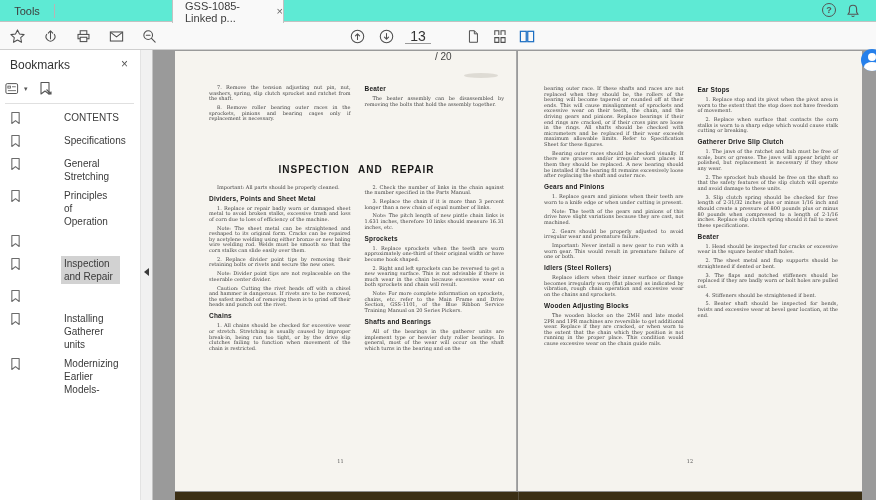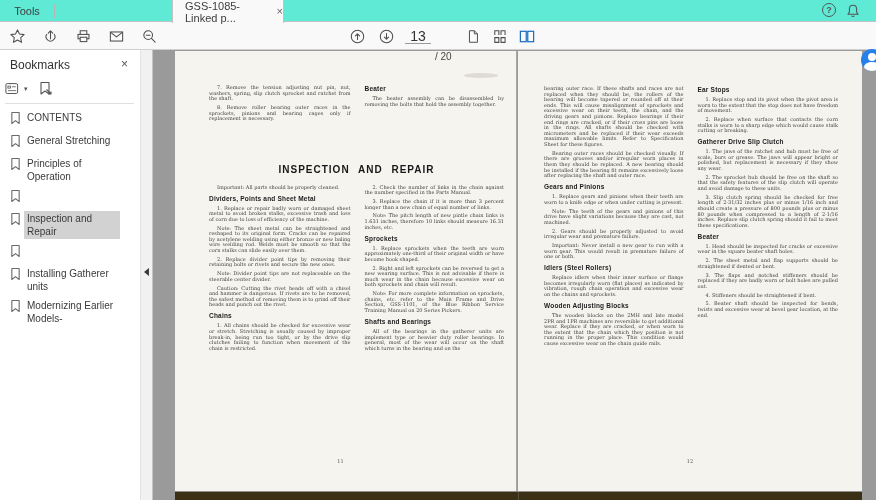--- a/index.html
+++ b/index.html
@@ -31,21 +31,21 @@
   .avatar .body { position:absolute; left:3px; top:13px; width:16px; height:10px; border-radius:50% 50% 0 0; background:#fff; }
 
   
   .sidebar { position:absolute; left:0; top:50px; width:140px; height:450px; background:#ffffff; z-index:3; }
   .sb-head { position:absolute; left:10px; top:8px; font-size:12px; color:#333; }
   .sb-close { position:absolute; right:12px; top:7px; font-size:12px; color:#555; cursor:pointer; }
   .sb-tools { position:absolute; left:5px; top:31px; display:flex; align-items:center; }
   .sb-tool { margin-right:10px; cursor:pointer; display:flex; align-items:center; }
   .sb-sep { position:absolute; left:5px; right:6px; top:53px; height:1px; background:#e0e0e0; }
   .bm-list { position:absolute; left:0; top:58px; width:140px; }
-  .bm-item { display:flex; align-items:flex-start; padding:2px 20px 2px 10px; cursor:pointer; }
+  .bm-item { display:flex; align-items:flex-start; padding:2px 20px 2px 10px; cursor:pointer;gap:37px; }
   .bm-ic { flex:0 0 14px; margin-top:1px; }
   .bm-label { flex:1; font-size:10px; line-height:13px; color:#3a3a3a; padding:1px 3px; }
   .bm-item.sel .bm-label { background:#d2d2d2; }
 
   
   .splitter { position:absolute; left:140px; top:50px; width:13px; height:450px; background:#f1f1f1; border-left:1px solid #e3e3e3; border-right:1px solid #c4c4c4; z-index:3; cursor:col-resize; }
   .split-arrow { position:absolute; left:3px; top:218px; width:0; height:0; border-top:4px solid transparent; border-bottom:4px solid transparent; border-right:5px solid #3c3c3c; }
 
   
   .docarea { position:absolute; left:153px; top:50px; width:723px; height:450px; background:#9a9a9a; overflow:hidden; }
@@ -196,20 +196,26 @@
       <div class="bm-item">
         <span class="bm-ic"><svg width="11" height="14" viewBox="0 0 12 15">
             <path d="M2 1.5h8v12l-4-3.1-4 3.1z" fill="none" stroke="#6b6b6b" stroke-width="1.2" stroke-linejoin="round"></path>
           </svg></span>
         <span class="bm-label">CONTENTS</span>
       </div>
       <div class="bm-item">
         <span class="bm-ic"><svg width="11" height="14" viewBox="0 0 12 15">
             <path d="M2 1.5h8v12l-4-3.1-4 3.1z" fill="none" stroke="#6b6b6b" stroke-width="1.2" stroke-linejoin="round"></path>
           </svg></span>
+        <span class="bm-label">Specifications</span>
+      </div>
+      <div class="bm-item">
+        <span class="bm-ic"><svg width="11" height="14" viewBox="0 0 12 15">
+            <path d="M2 1.5h8v12l-4-3.1-4 3.1z" fill="none" stroke="#6b6b6b" stroke-width="1.2" stroke-linejoin="round"></path>
+          </svg></span>
         <span class="bm-label">General Stretching</span>
       </div>
       <div class="bm-item">
         <span class="bm-ic"><svg width="11" height="14" viewBox="0 0 12 15">
             <path d="M2 1.5h8v12l-4-3.1-4 3.1z" fill="none" stroke="#6b6b6b" stroke-width="1.2" stroke-linejoin="round"></path>
           </svg></span>
         <span class="bm-label">Principles of Operation</span>
       </div>
       <div class="bm-item">
         <span class="bm-ic"><svg width="11" height="14" viewBox="0 0 12 15">

